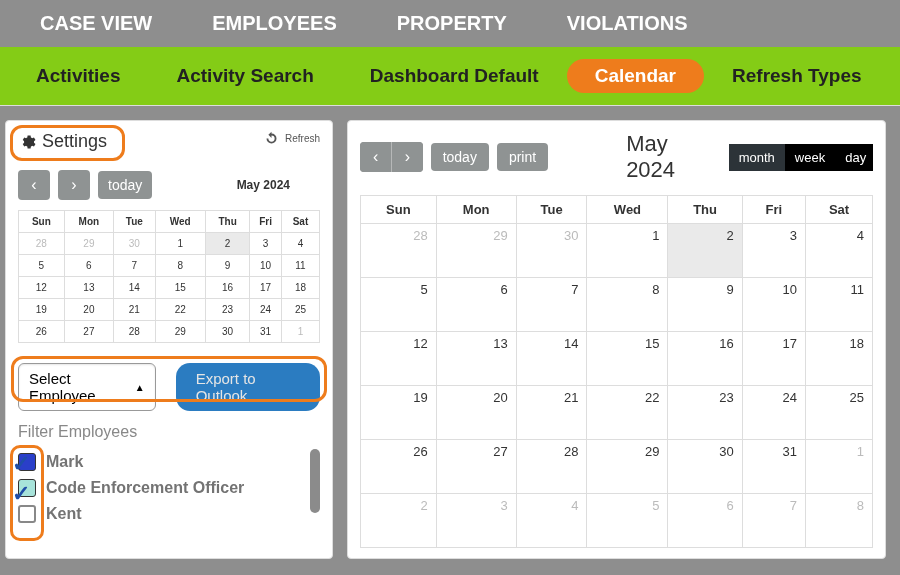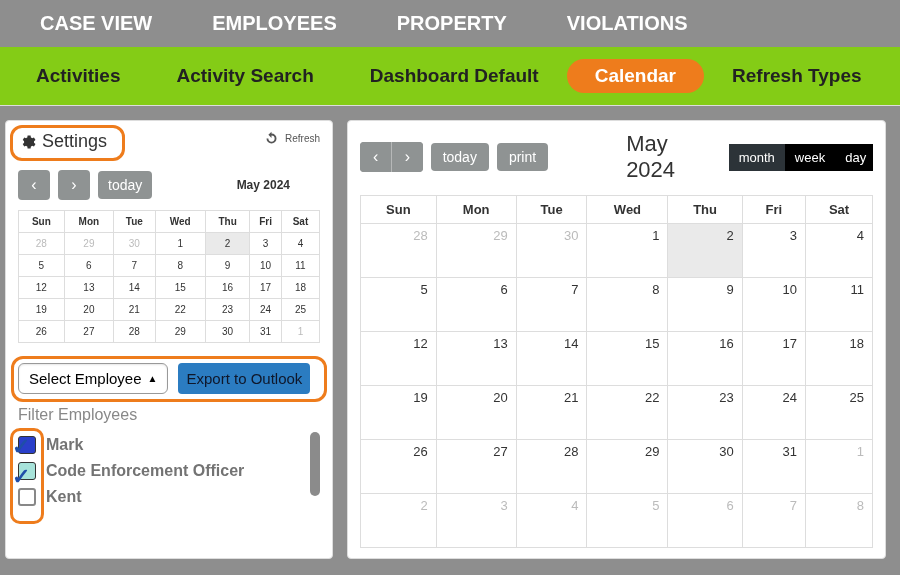--- a/index.html
+++ b/index.html
@@ -115,21 +115,21 @@
       height: 22px;
       text-align: center;
       vertical-align: middle;
     }
     .mini-cal th { font-weight: 700; }
     .mini-cal td.dim { color: #bbb; }
     .mini-cal td.today { background: #eaeaea; }
 
     .actionrow {
       display: flex;
-      gap: 10px;
+      gap: 20px;
       margin-top: 20px;
       position: relative;
     }
     .hl-actions {
       position: absolute;
       top: -7px; left: -7px; right: -7px; height: 46px;
       border: 3px solid #ee7c1c;
       border-radius: 12px;
       pointer-events: none;
     }
@@ -138,23 +138,23 @@
       border: 1px solid #999;
       border-radius: 6px;
       padding: 6px 10px;
       font-size: 15px;
       box-shadow: inset 0 1px 2px rgba(0,0,0,0.1);
       display: inline-flex; align-items: center; gap: 6px;
       cursor: pointer;
     }
     .export-btn {
       background: #2b7cc1;
-      color: #0f172a;
-      border-radius: 4px;
-      padding: 7px 8px;
+      color: #e5e5e5;
+      border-radius: 14px;
+      padding: 7px 20px;
       font-size: 15px;
       cursor: pointer;
     }
 
     .filter-title { margin-top: 12px; color: #888; font-size: 16px; }
     .filter-list { margin-top: 8px; position: relative; }
     .filter-row {
       display: flex; align-items: center; gap: 10px;
       padding: 4px 0;
       font-size: 16px; font-weight: 600; color: #737373;

